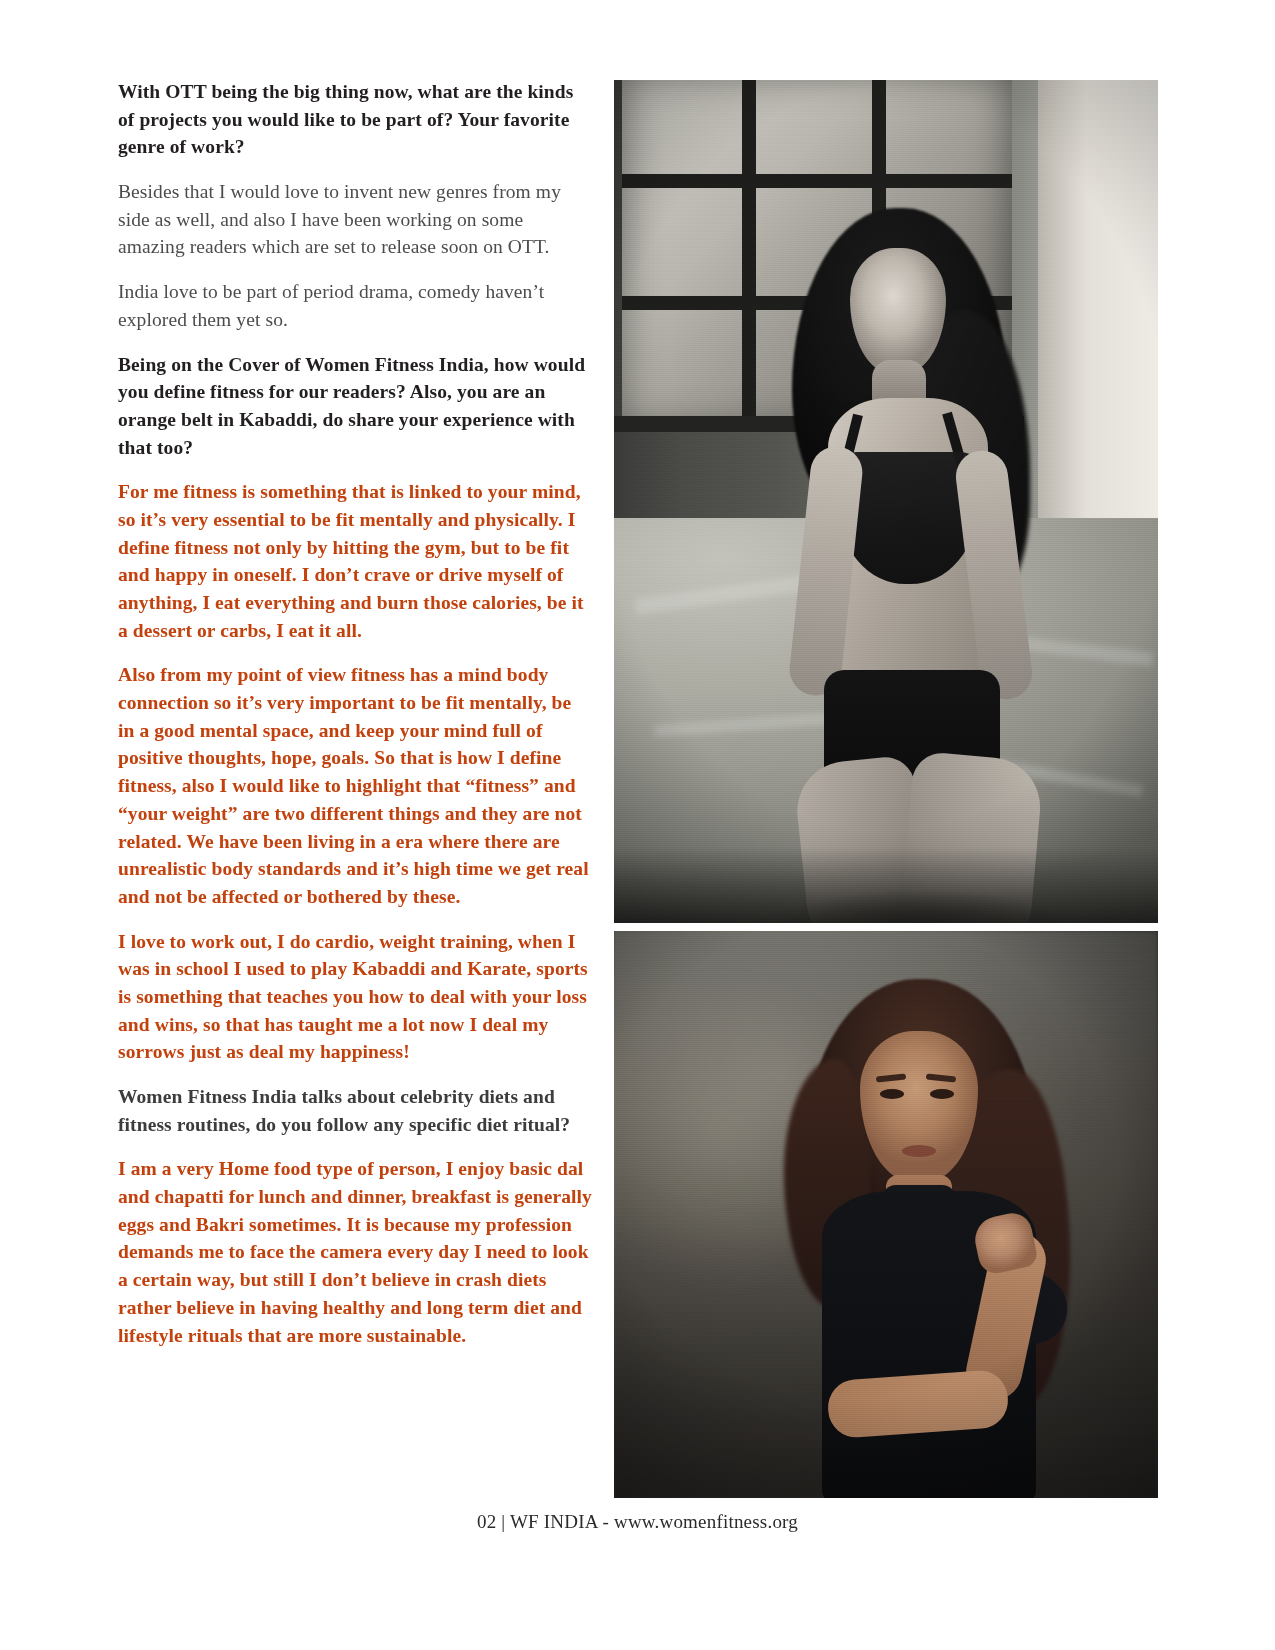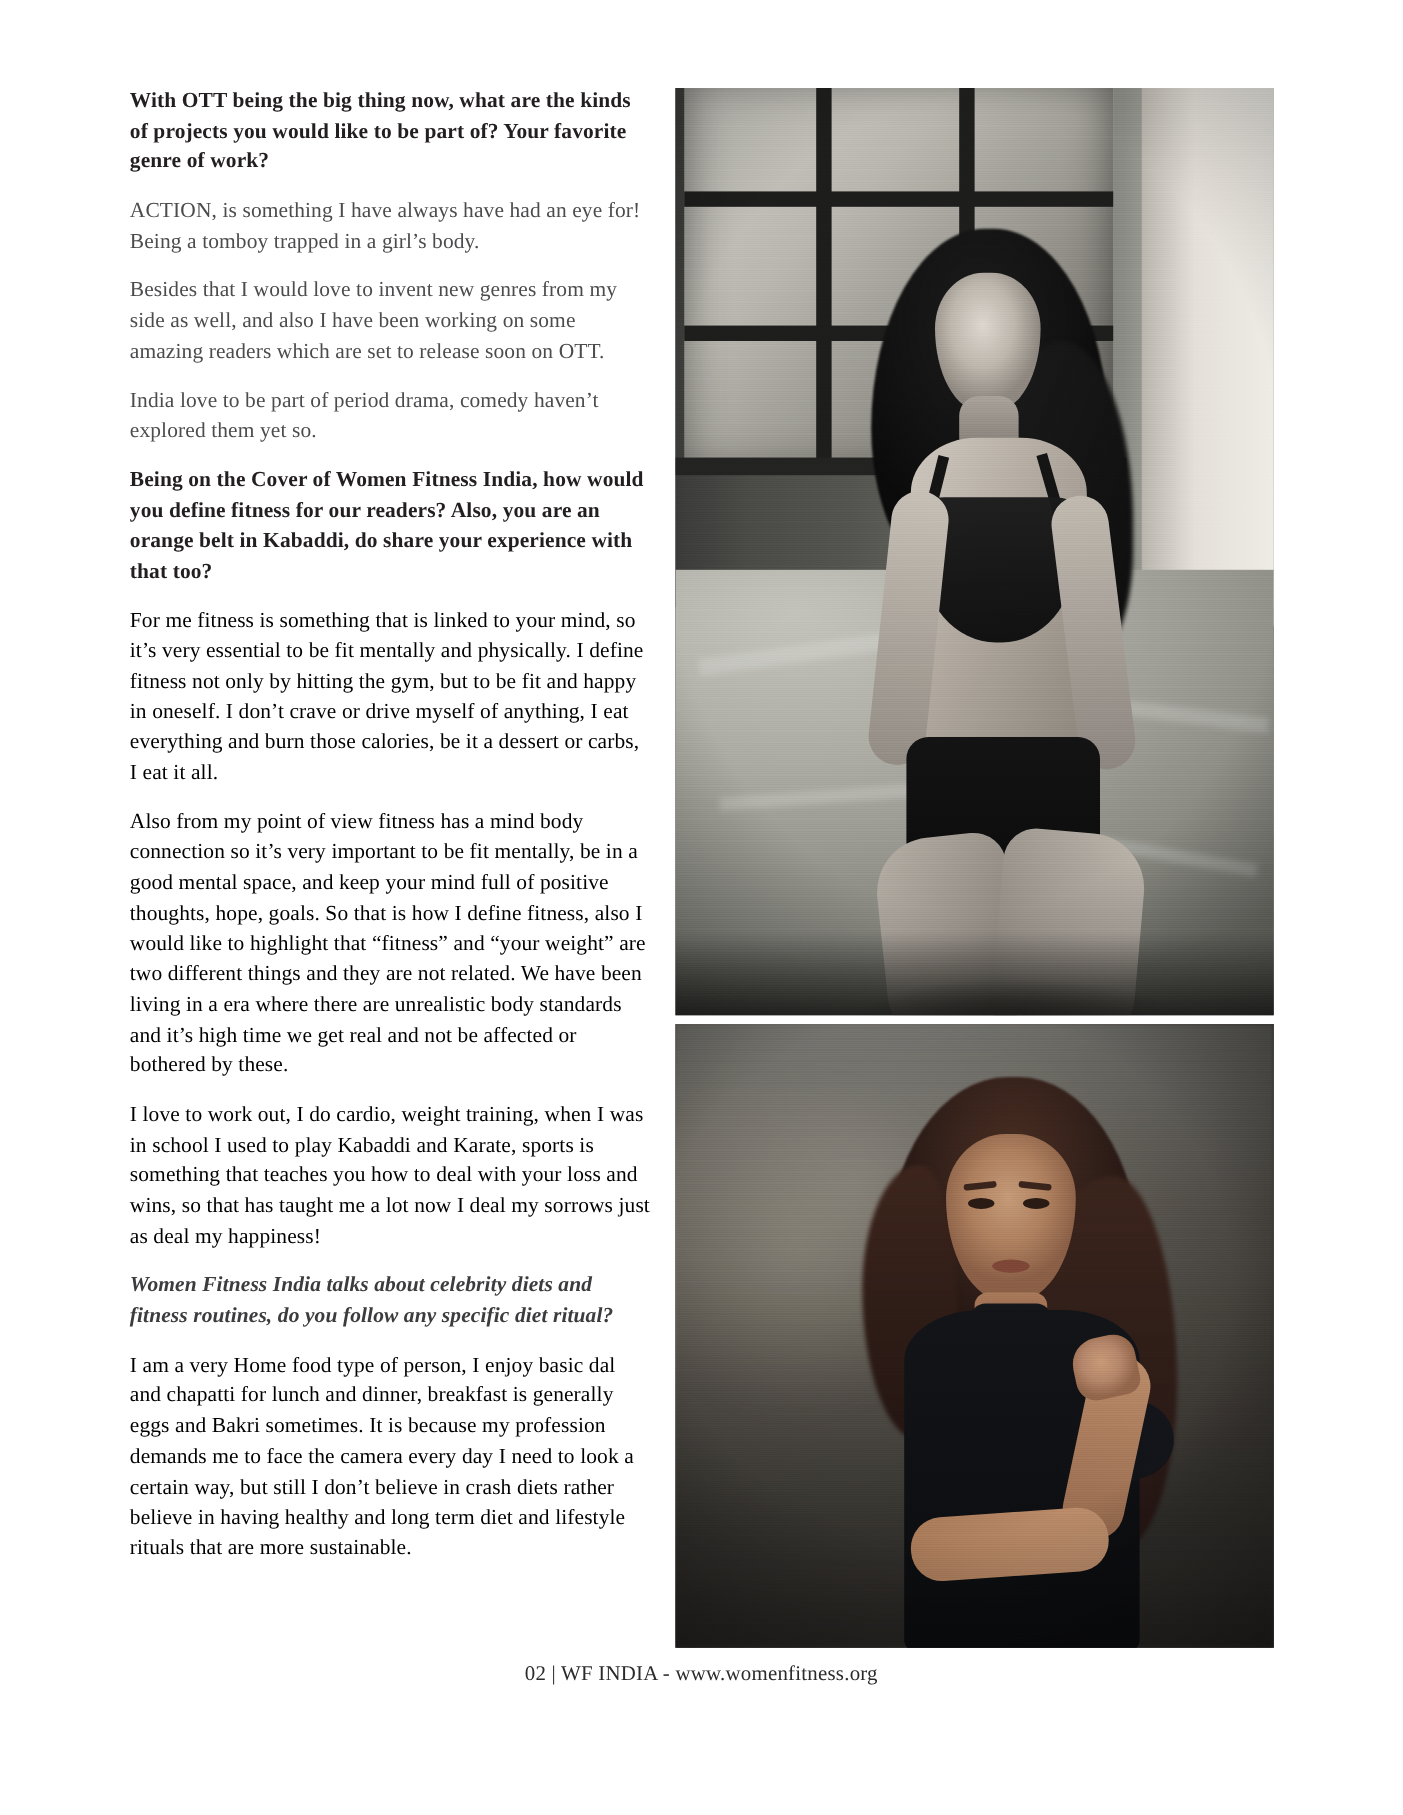--- a/index.html
+++ b/index.html
@@ -46,26 +46,25 @@
   }
   .a {
     font-family: "Liberation Serif", serif;
     font-size: 19.5px;
     line-height: 1.42;
     color: #4c4c4e;
     margin: 0 0 17px 0;
     letter-spacing: 0.1px;
   }
   .a.bold {
-    font-weight: normal;
-    color: #000000;
+    font-weight: bold;
+    color: #c2410c;
   }
   .q.grey {
     color: #3c3b3d;
-    font-style: italic;
   }
 
   
   .photo {
     position: relative;
     overflow: hidden;
     background: #2a2a2a;
   }
   .photo-1 {
     position: absolute;
@@ -361,21 +360,20 @@
 </style>
 </head>
 <body>
 
 <div class="page">
 
   <div class="content">
 
     <div class="col-text">
       <p class="q">With OTT being the big thing now, what are the kinds of projects you would like to be part of? Your favorite genre of work?</p>
-      <p class="a">ACTION, is something I have always have had an eye for! Being a tomboy trapped in a girl’s body.</p>
       <p class="a">Besides that I would love to invent new genres from my side as well, and also I have been working on some amazing readers which are set to release soon on OTT.</p>
       <p class="a">India love to be part of period drama, comedy haven’t explored them yet so.</p>
       <p class="q">Being on the Cover of Women Fitness India, how would you define fitness for our readers? Also, you are an orange belt in Kabaddi, do share your experience with that too?</p>
       <p class="a bold">For me fitness is something that is linked to your mind, so it’s very essential to be fit mentally and physically. I define fitness not only by hitting the gym, but to be fit and happy in oneself. I don’t crave or drive myself of anything, I eat everything and burn those calories, be it a dessert or carbs, I eat it all.</p>
       <p class="a bold">Also from my point of view fitness has a mind body connection so it’s very important to be fit mentally, be in a good mental space, and keep your mind full of positive thoughts, hope, goals. So that is how I define fitness, also I would like to highlight that “fitness” and “your weight” are two different things and they are not related. We have been living in a era where there are unrealistic body standards and it’s high time we get real and not be affected or bothered by these.</p>
       <p class="a bold">I love to work out, I do cardio, weight training, when I was in school I used to play Kabaddi and Karate, sports is something that teaches you how to deal with your loss and wins, so that has taught me a lot now I deal my sorrows just as deal my happiness!</p>
       <p class="q grey">Women Fitness India talks about celebrity diets and fitness routines, do you follow any specific diet ritual?</p>
       <p class="a bold">I am a very Home food type of person, I enjoy basic dal and chapatti for lunch and dinner, breakfast is generally eggs and Bakri sometimes. It is because my profession demands me to face the camera every day I need to look  a certain way, but still I don’t believe in crash diets rather believe in having healthy and long term diet and lifestyle rituals that are more sustainable.</p>
     </div>
 

